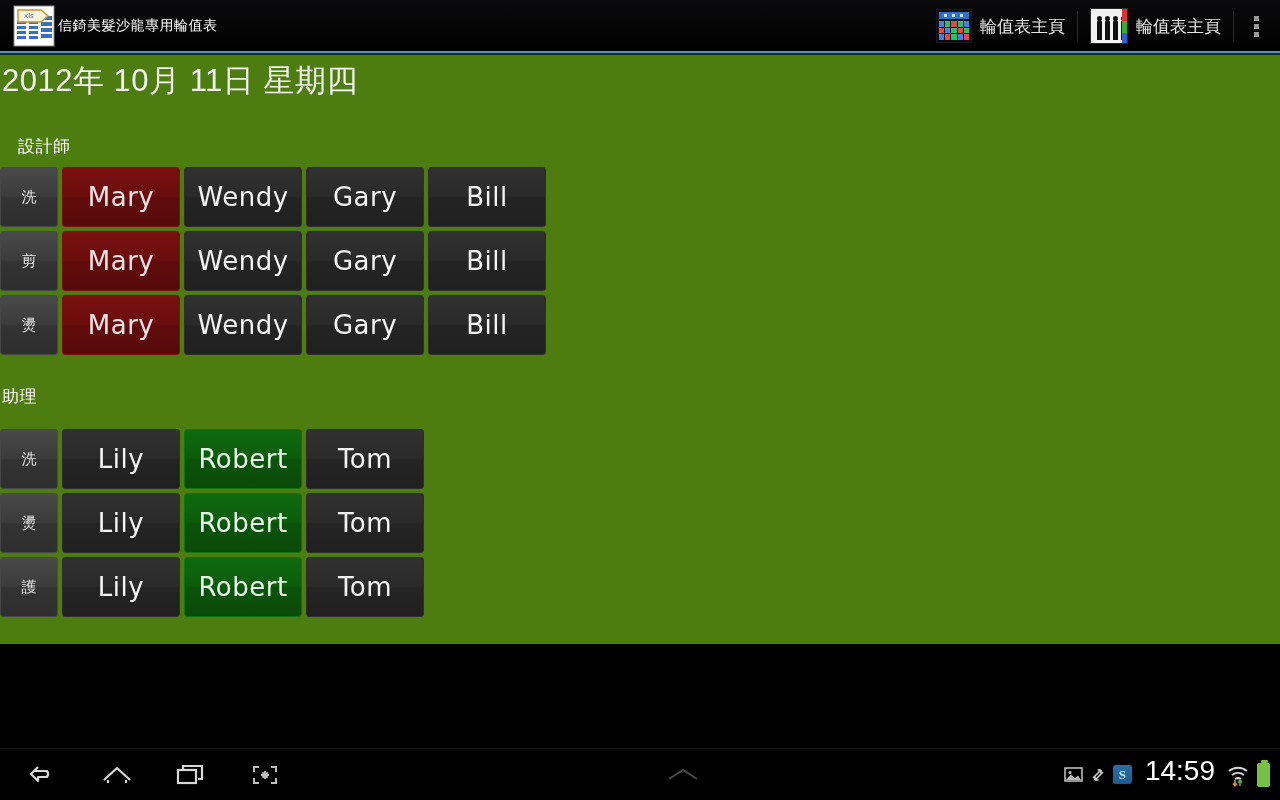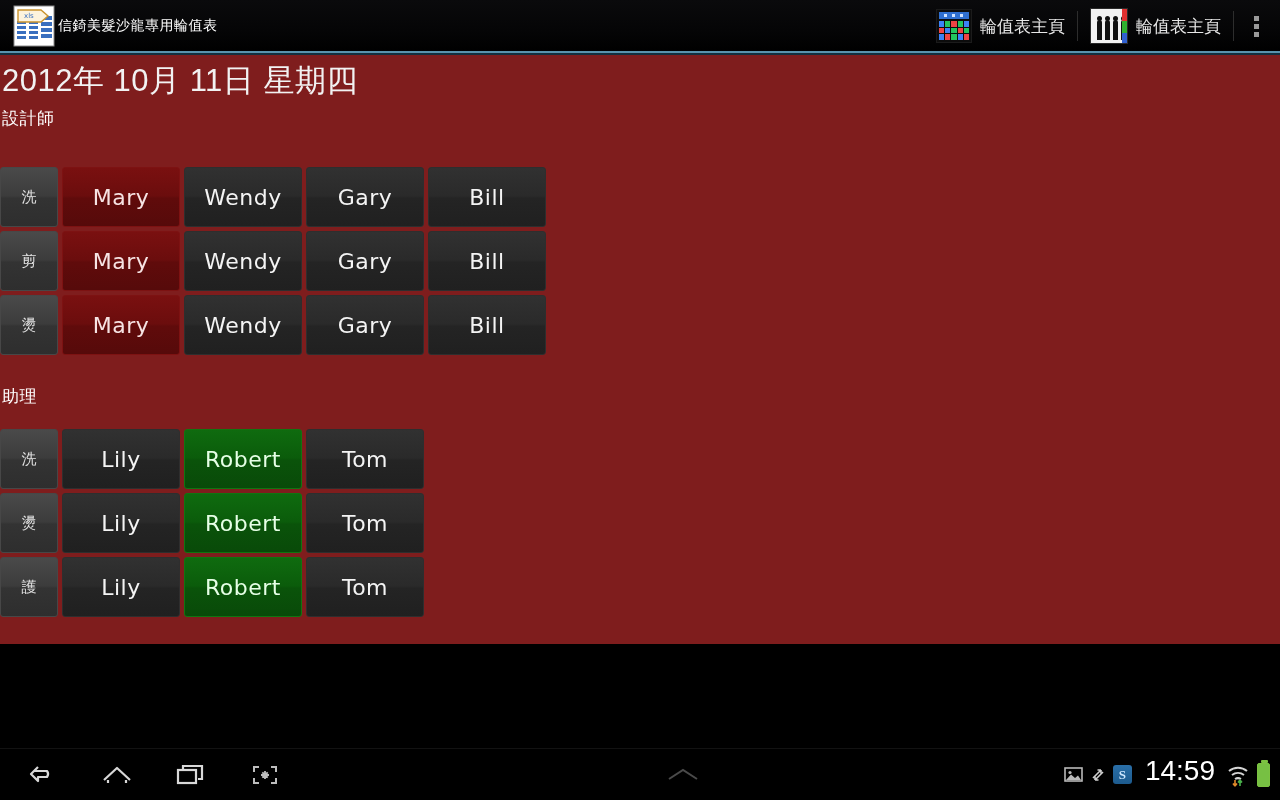--- a/index.html
+++ b/index.html
@@ -2,21 +2,21 @@
 <html><head>
 <meta charset="utf-8">
 <style>
   * { box-sizing: border-box; margin: 0; padding: 0; }
   html, body {
     width: 1280px; height: 800px;
     background: #000;
     overflow: hidden;
     font-family: "Liberation Sans", "DejaVu Sans", sans-serif;
   }
-  #screen { position: relative; width: 1280px; height: 644px; background: #7f1d1d; }
+  #screen { position: relative; width: 1280px; height: 644px; background: #4d7c0f; }
 
   
   #action-bar {
     position: absolute; left: 0; top: 0; width: 1280px; height: 52px;
     background: linear-gradient(to bottom, #0a0a0c 0%, #050506 60%, #000 100%);
     display: flex; align-items: center;
   }
   #action-bar-underline {
     position: absolute; left: 0; top: 51px; width: 1280px; height: 2px;
     background: #5a93ad;
@@ -73,21 +73,21 @@
   
   #content { position: absolute; left: 0; top: 55px; width: 1280px; height: 690px; }
   #date-header {
     position: absolute; left: 2px; top: 5px;
     color: #f2f2f2; font-size: 31px; font-weight: 400; letter-spacing: .5px;
     white-space: nowrap;
   }
   .section-label {
     position: absolute; left: 2px; color: #ffffff; font-size: 17px; letter-spacing: .5px;
   }
-  #designer-label { top: 52px; }
+  #designer-label { top: 80px; margin-left: 16px; }
   #assistant-label { top: 330px; }
 
   .grid { position: absolute; left: 0; }
   #designer-grid { top: 112px; }
   #assistant-grid { top: 374px; }
 
   .row { display: flex; margin-bottom: 4px; }
 
   .cell {
     height: 60px; margin-right: 4px;
@@ -96,21 +96,21 @@
     color: #f4f4f4;
     font-family: "DejaVu Sans", "Liberation Sans", sans-serif;
   }
   .cell-label {
     width: 58px;
     background: linear-gradient(to bottom, #4a4a4a 0%, #3c3c3c 48%, #333 52%, #2e2e2e 100%);
     border: 1px solid #474747;
     font-size: 15px; color: #e2e2e2;
   }
   .cell-name {
-    width: 118px; font-size: 22px; letter-spacing: .5px;
+    width: 118px; font-size: 26px; letter-spacing: .5px;
     background: linear-gradient(to bottom, #313131 0%, #2a2a2a 48%, #242424 52%, #202020 100%);
     border: 1px solid #2e2e2e;
   }
   .cell-name.hl-red {
     background: linear-gradient(to bottom, #7a1010 0%, #6b0d0d 48%, #600b0b 52%, #560a0a 100%);
     border: 1px solid #7d1212;
     color: #f6e3e3;
   }
   .cell-name.hl-green {
     background: linear-gradient(to bottom, #0f6b0f 0%, #0b5c0b 48%, #0a530a 52%, #094a09 100%);

